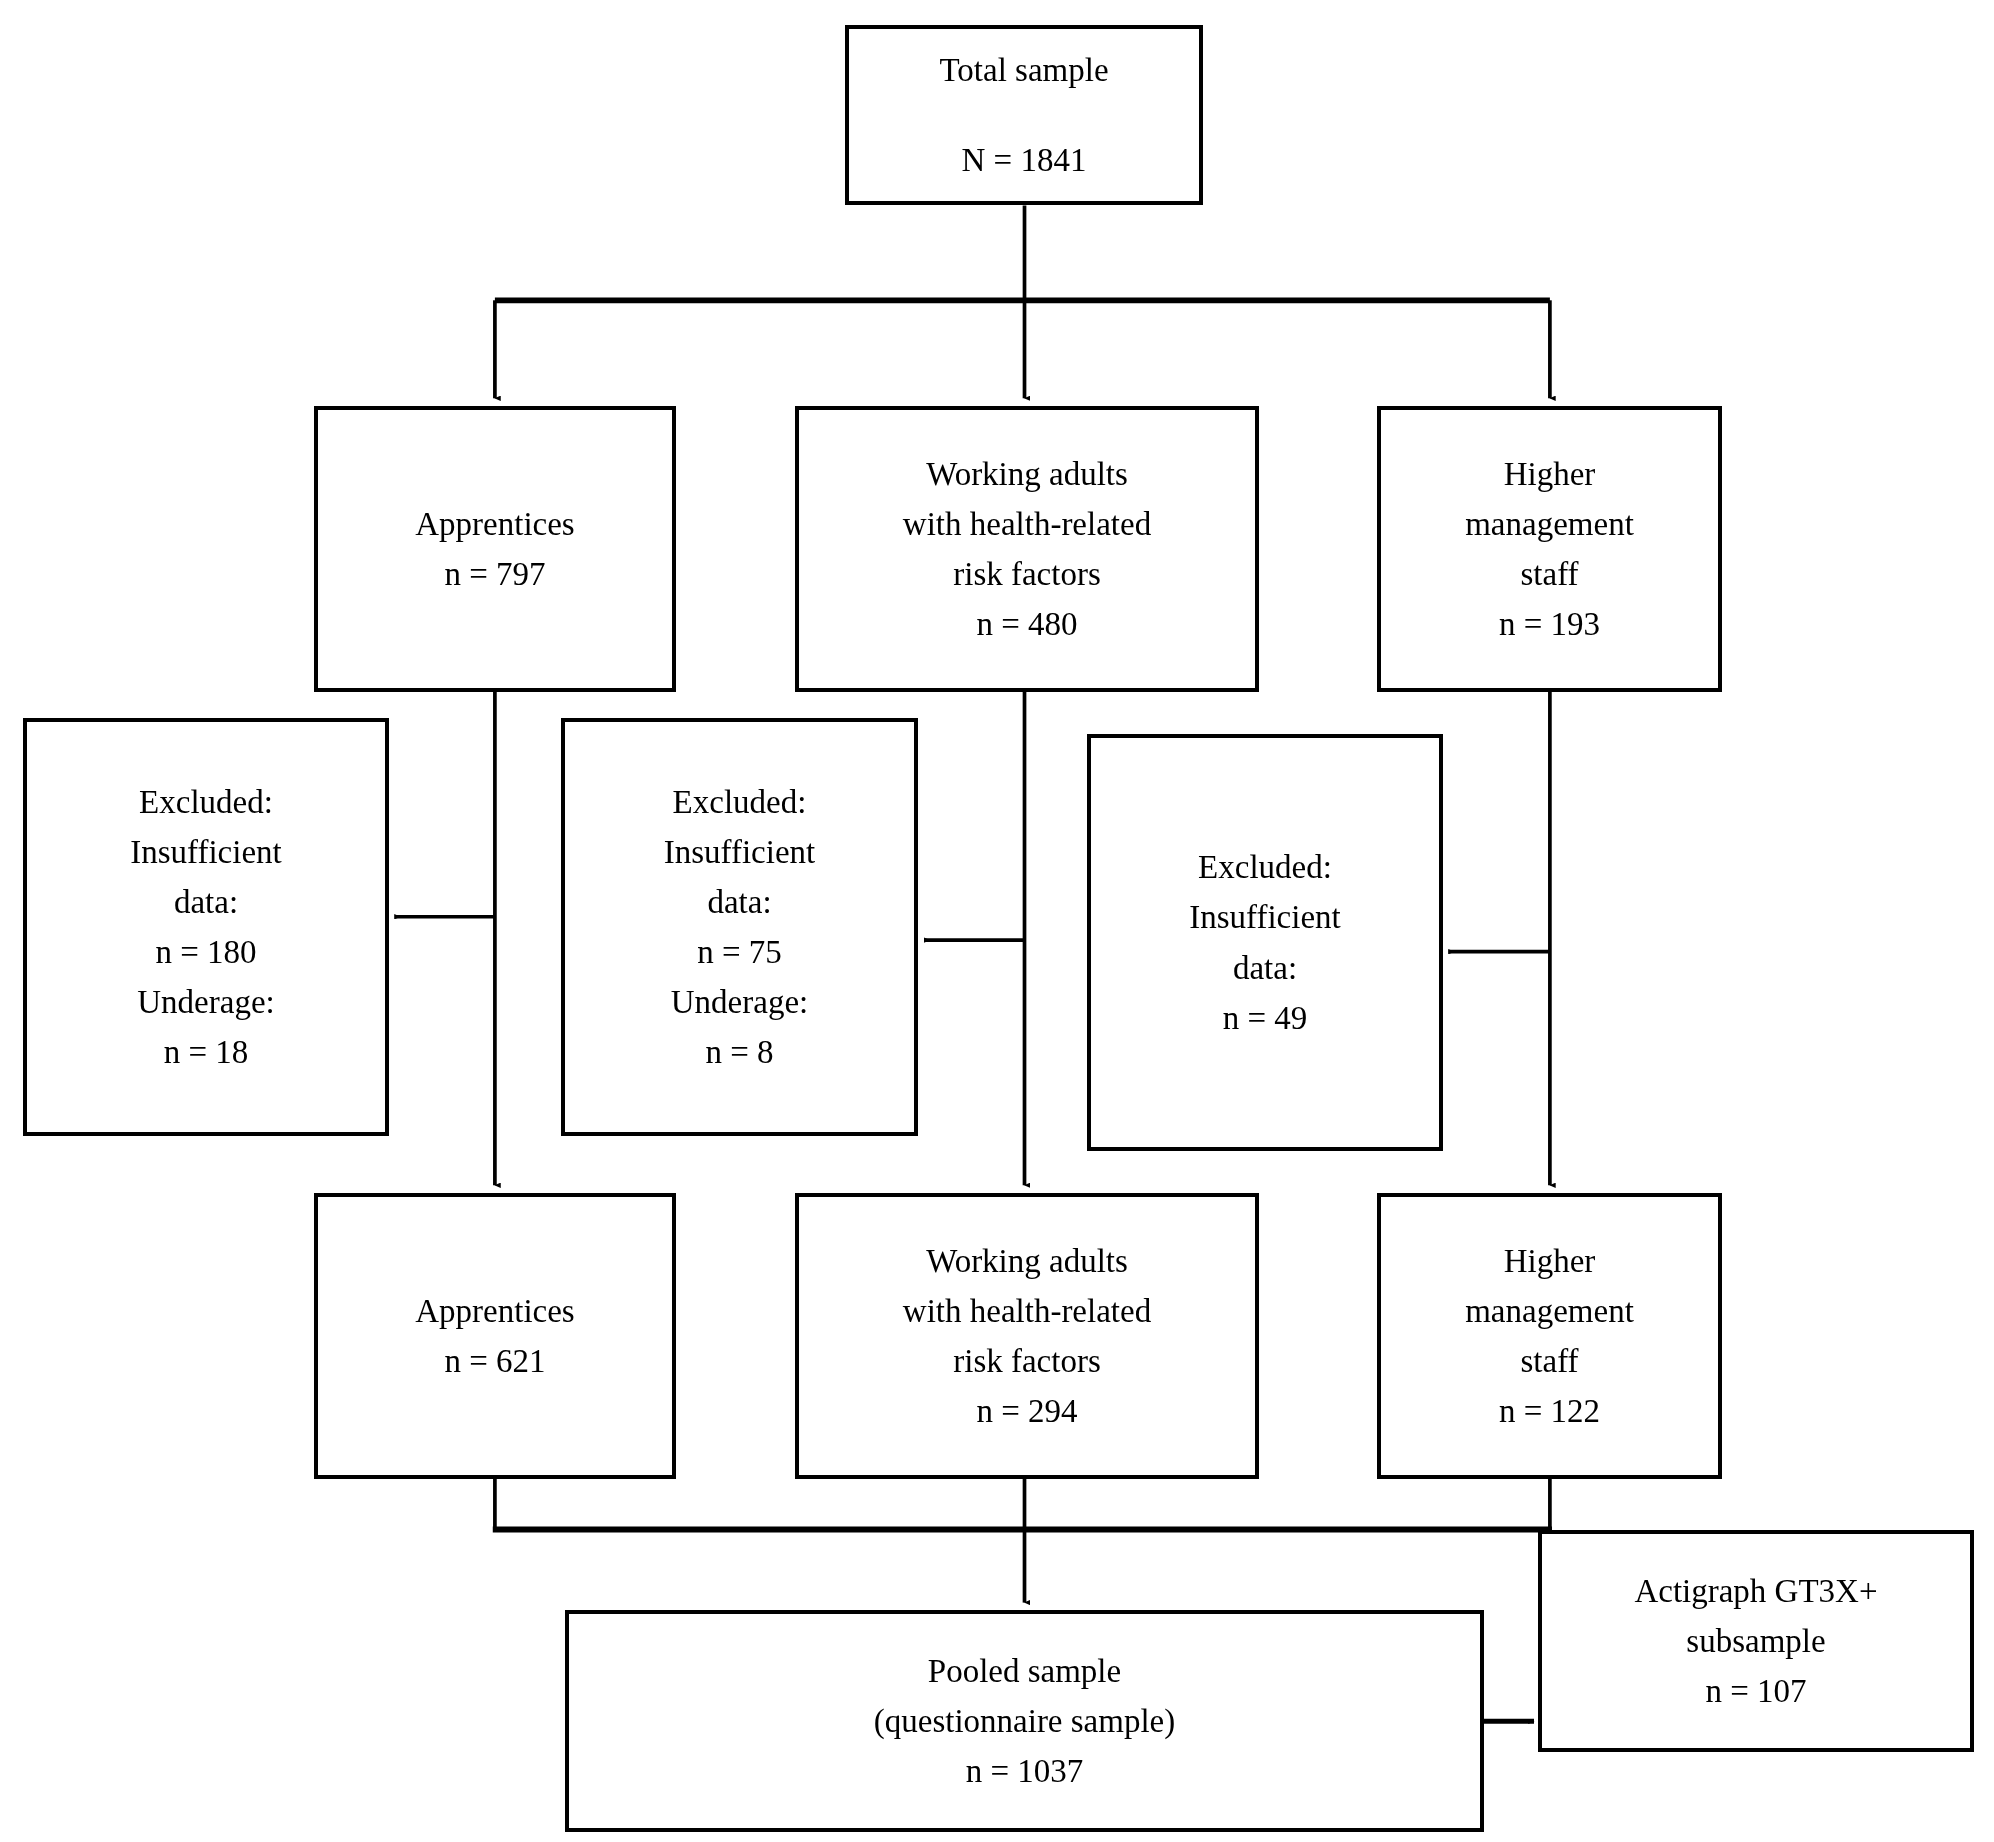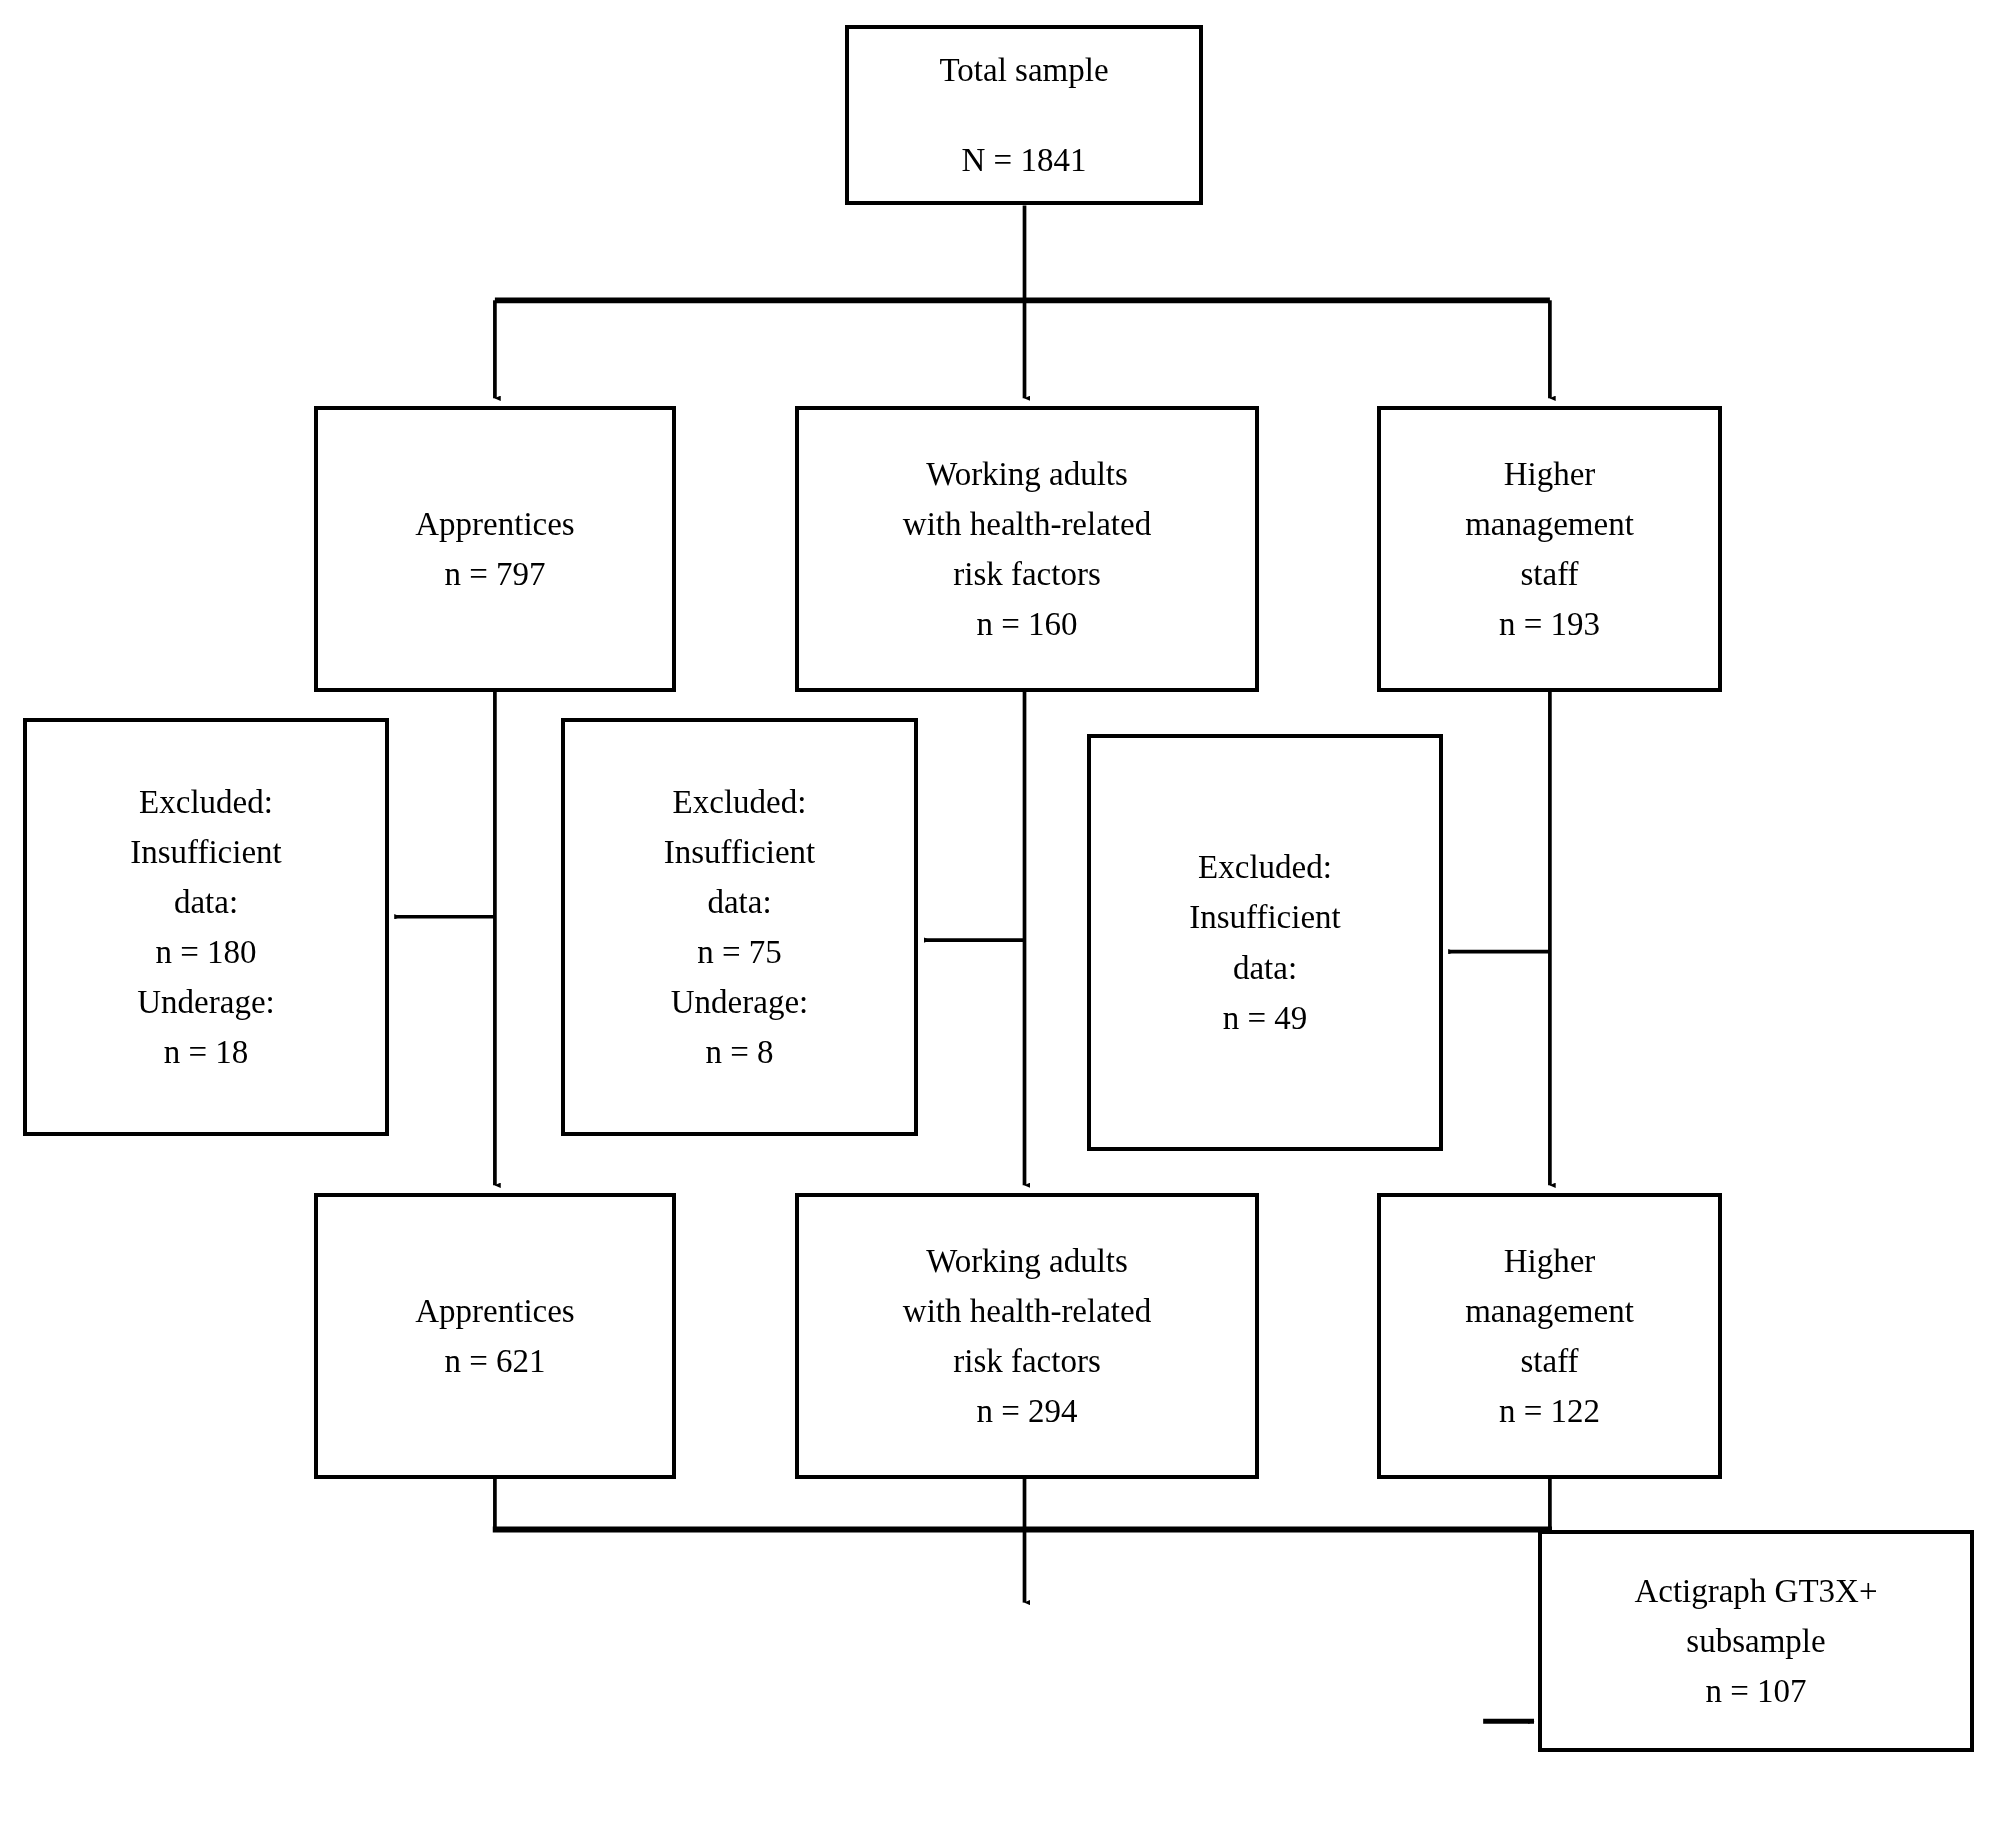--- a/index.html
+++ b/index.html
@@ -104,21 +104,21 @@
 
   <div class="node-box box-appr-1">
     <span class="node-line">Apprentices</span>
     <span class="node-line">n = 797</span>
   </div>
 
   <div class="node-box box-work-1">
     <span class="node-line">Working adults</span>
     <span class="node-line">with health-related</span>
     <span class="node-line">risk factors</span>
-    <span class="node-line">n = 160</span>
+    <span class="node-line">n = 480</span>
   </div>
 
   <div class="node-box box-mgmt-1">
     <span class="node-line">Higher</span>
     <span class="node-line">management</span>
     <span class="node-line">staff</span>
     <span class="node-line">n = 193</span>
   </div>
 
   <div class="node-box box-excl-1">
@@ -158,20 +158,25 @@
     <span class="node-line">n = 294</span>
   </div>
 
   <div class="node-box box-mgmt-2">
     <span class="node-line">Higher</span>
     <span class="node-line">management</span>
     <span class="node-line">staff</span>
     <span class="node-line">n = 122</span>
   </div>
 
+  <div class="node-box box-pooled">
+    <span class="node-line">Pooled sample</span>
+    <span class="node-line">(questionnaire sample)</span>
+    <span class="node-line">n = 1037</span>
+  </div>
 
   <div class="node-box box-actigraph">
     <span class="node-line">Actigraph GT3X+</span>
     <span class="node-line">subsample</span>
     <span class="node-line">n = 107</span>
   </div>
 
 </div>
 
 

